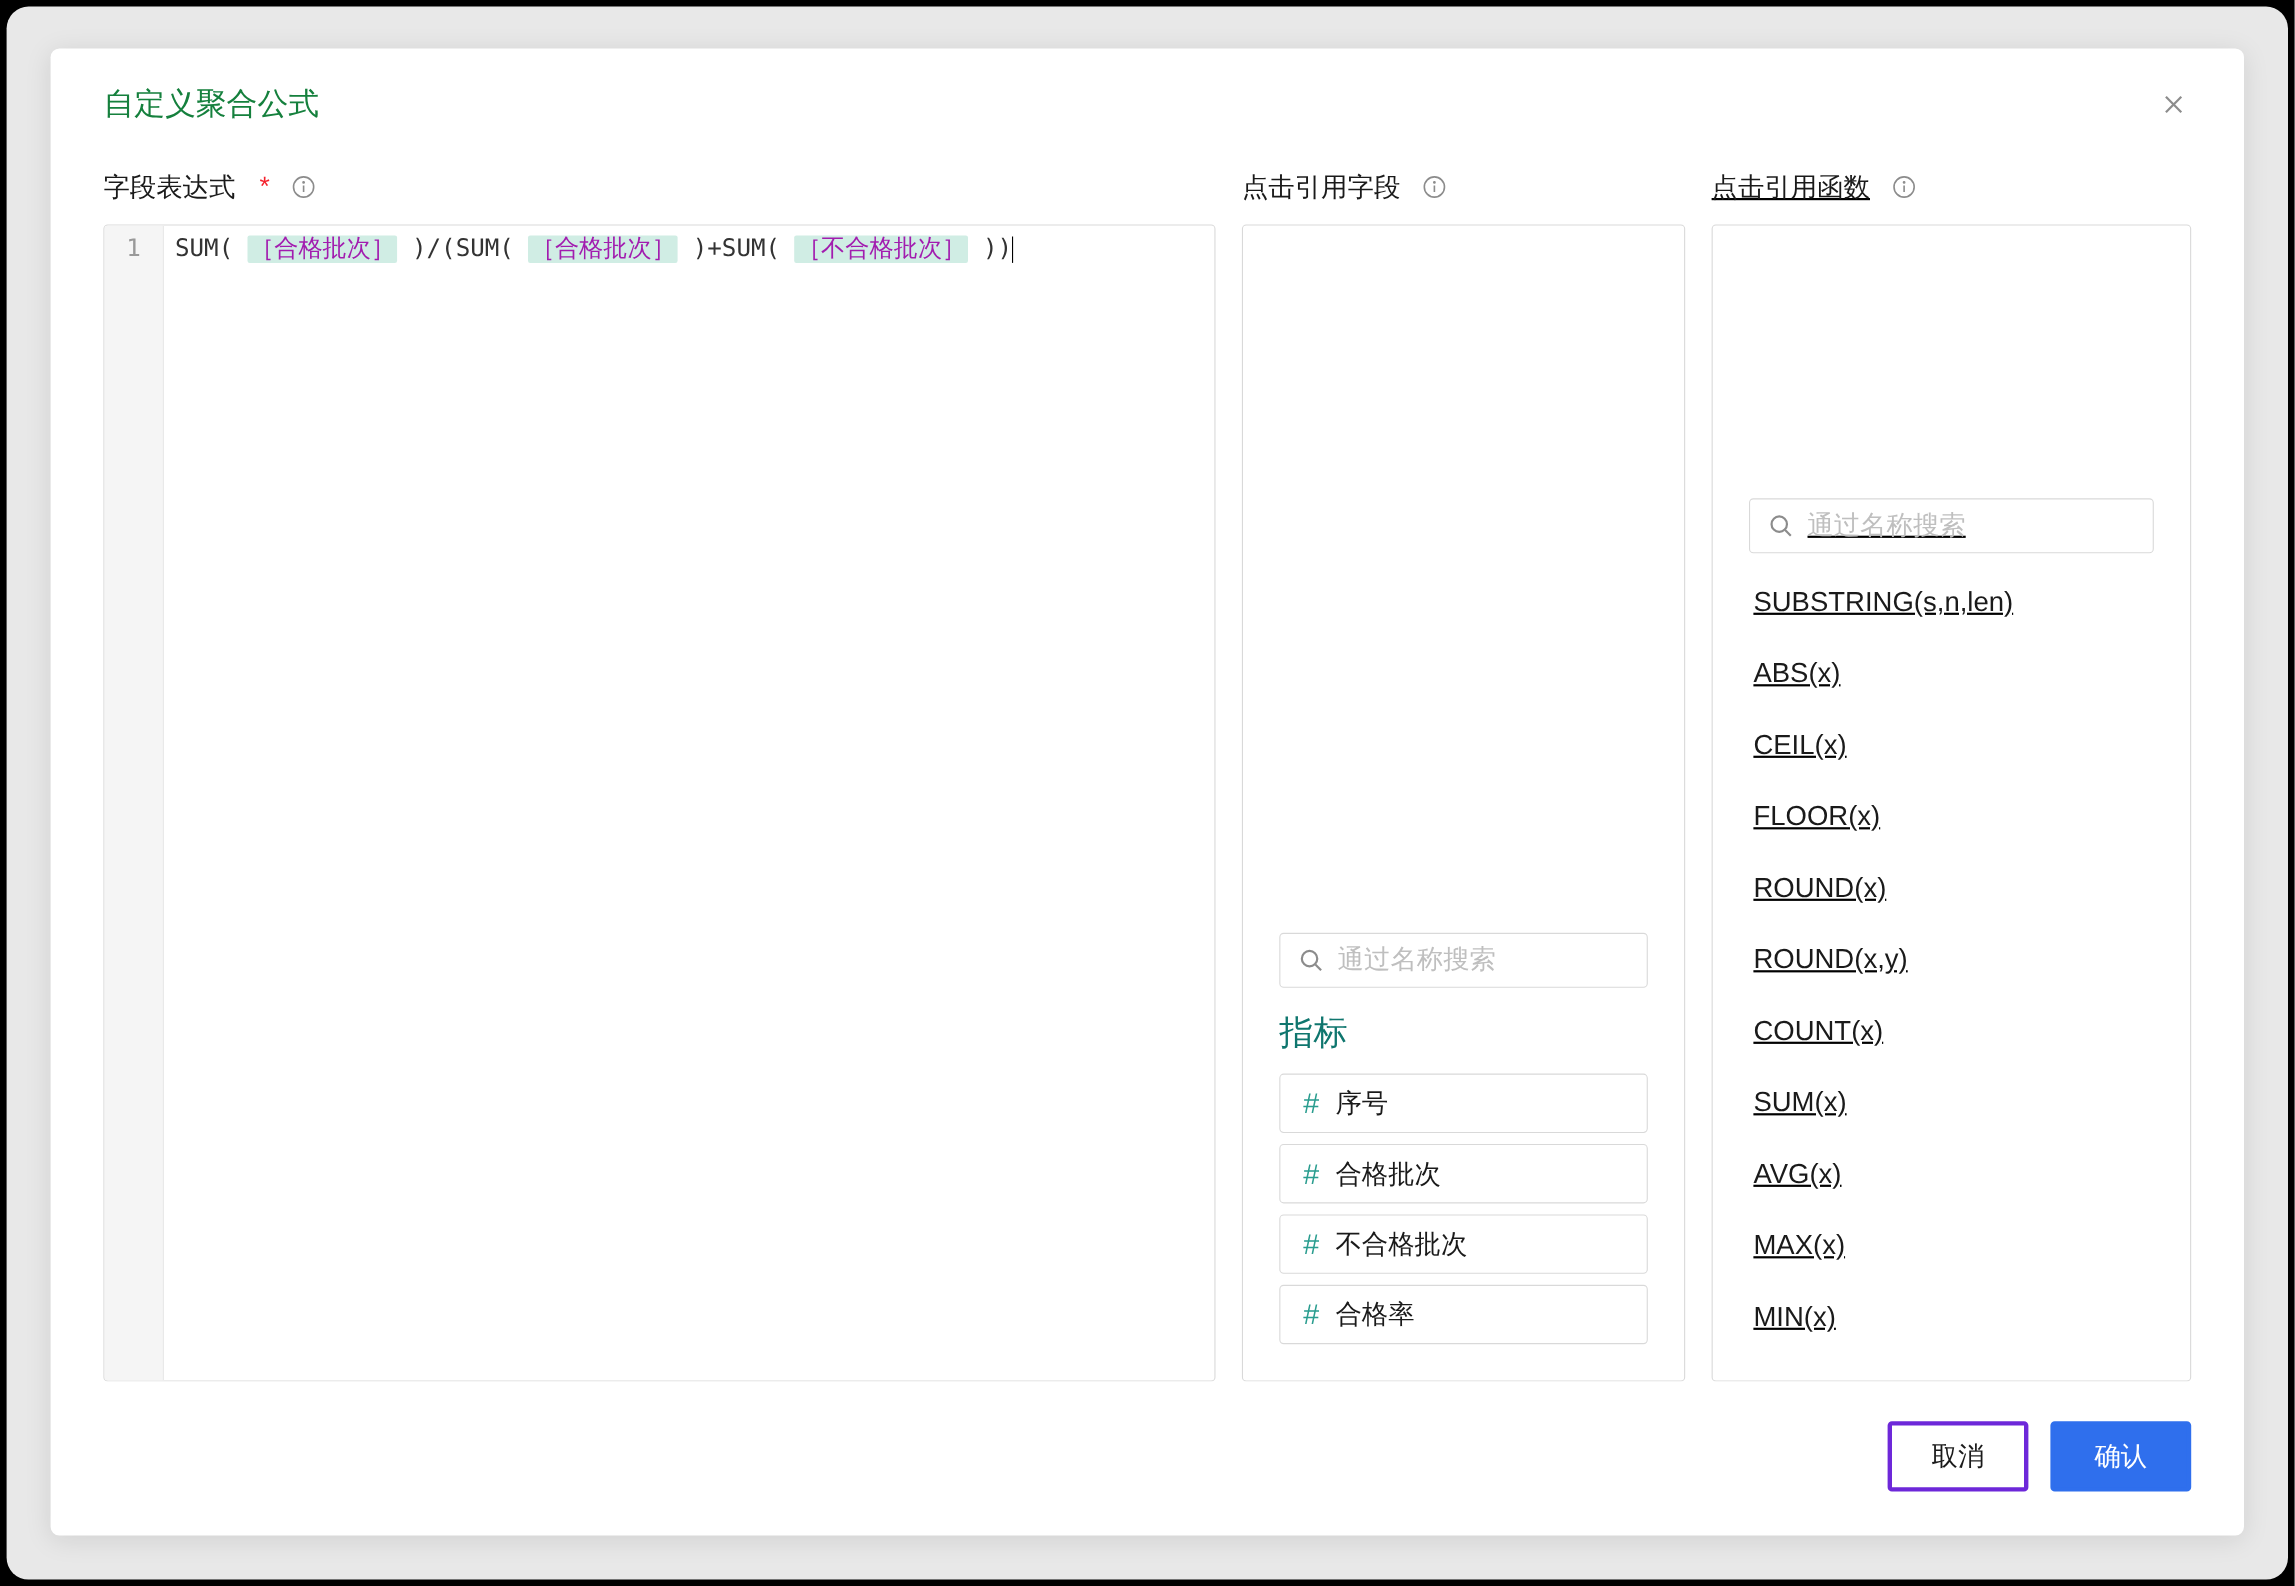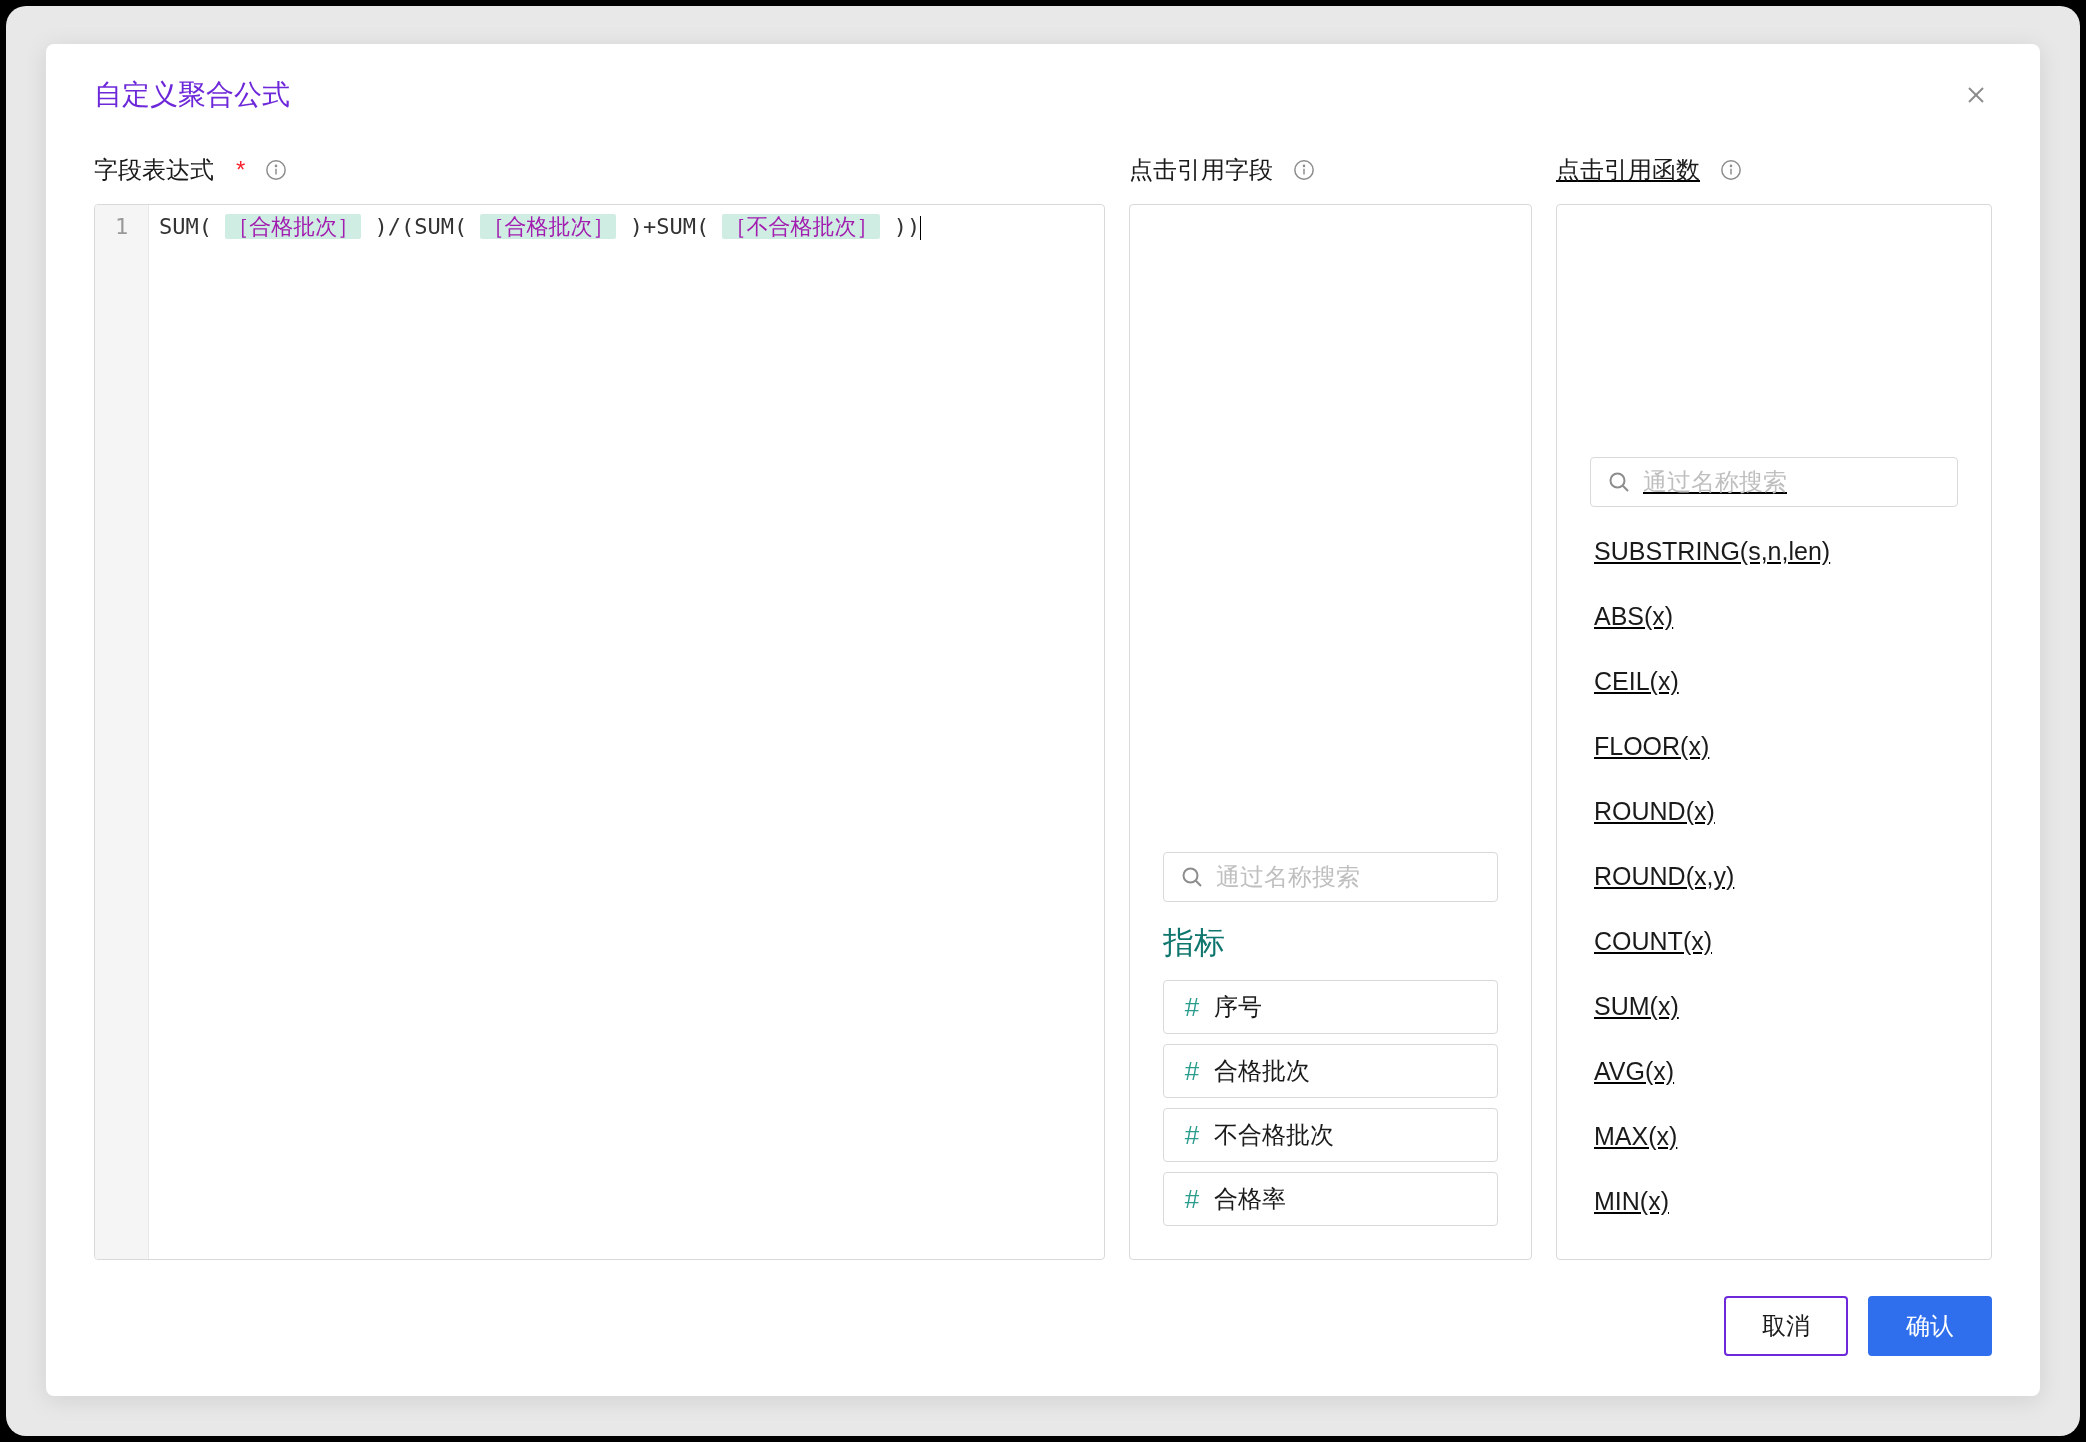--- a/index.html
+++ b/index.html
@@ -36,21 +36,21 @@
     }
     .modal-header {
       display: flex;
       align-items: center;
       justify-content: space-between;
       padding: 32px 48px 8px 48px;
     }
     .modal-title {
       font-size: 28px;
       font-weight: 500;
-      color: #6d28d9;
+      color: #15803d;
     }
     .close-btn {
       width: 32px;
       height: 32px;
       display: flex;
       align-items: center;
       justify-content: center;
       cursor: pointer;
       color: #8c8c8c;
     }
@@ -238,21 +238,21 @@
       display: flex;
       justify-content: flex-end;
       gap: 20px;
       padding: 36px 48px 40px 48px;
     }
     .btn {
       padding: 12px 36px;
       font-size: 24px;
       border-radius: 4px;
       cursor: pointer;
-      border: 2px solid #6d28d9;
+      border: 4px solid #6d28d9;
       background: #fff;
       color: #1a1a1a;
     }
     .btn-primary {
       background: #2f6fed;
       border-color: #2f6fed;
       color: #fff;
     }
   </style>
 </head>

